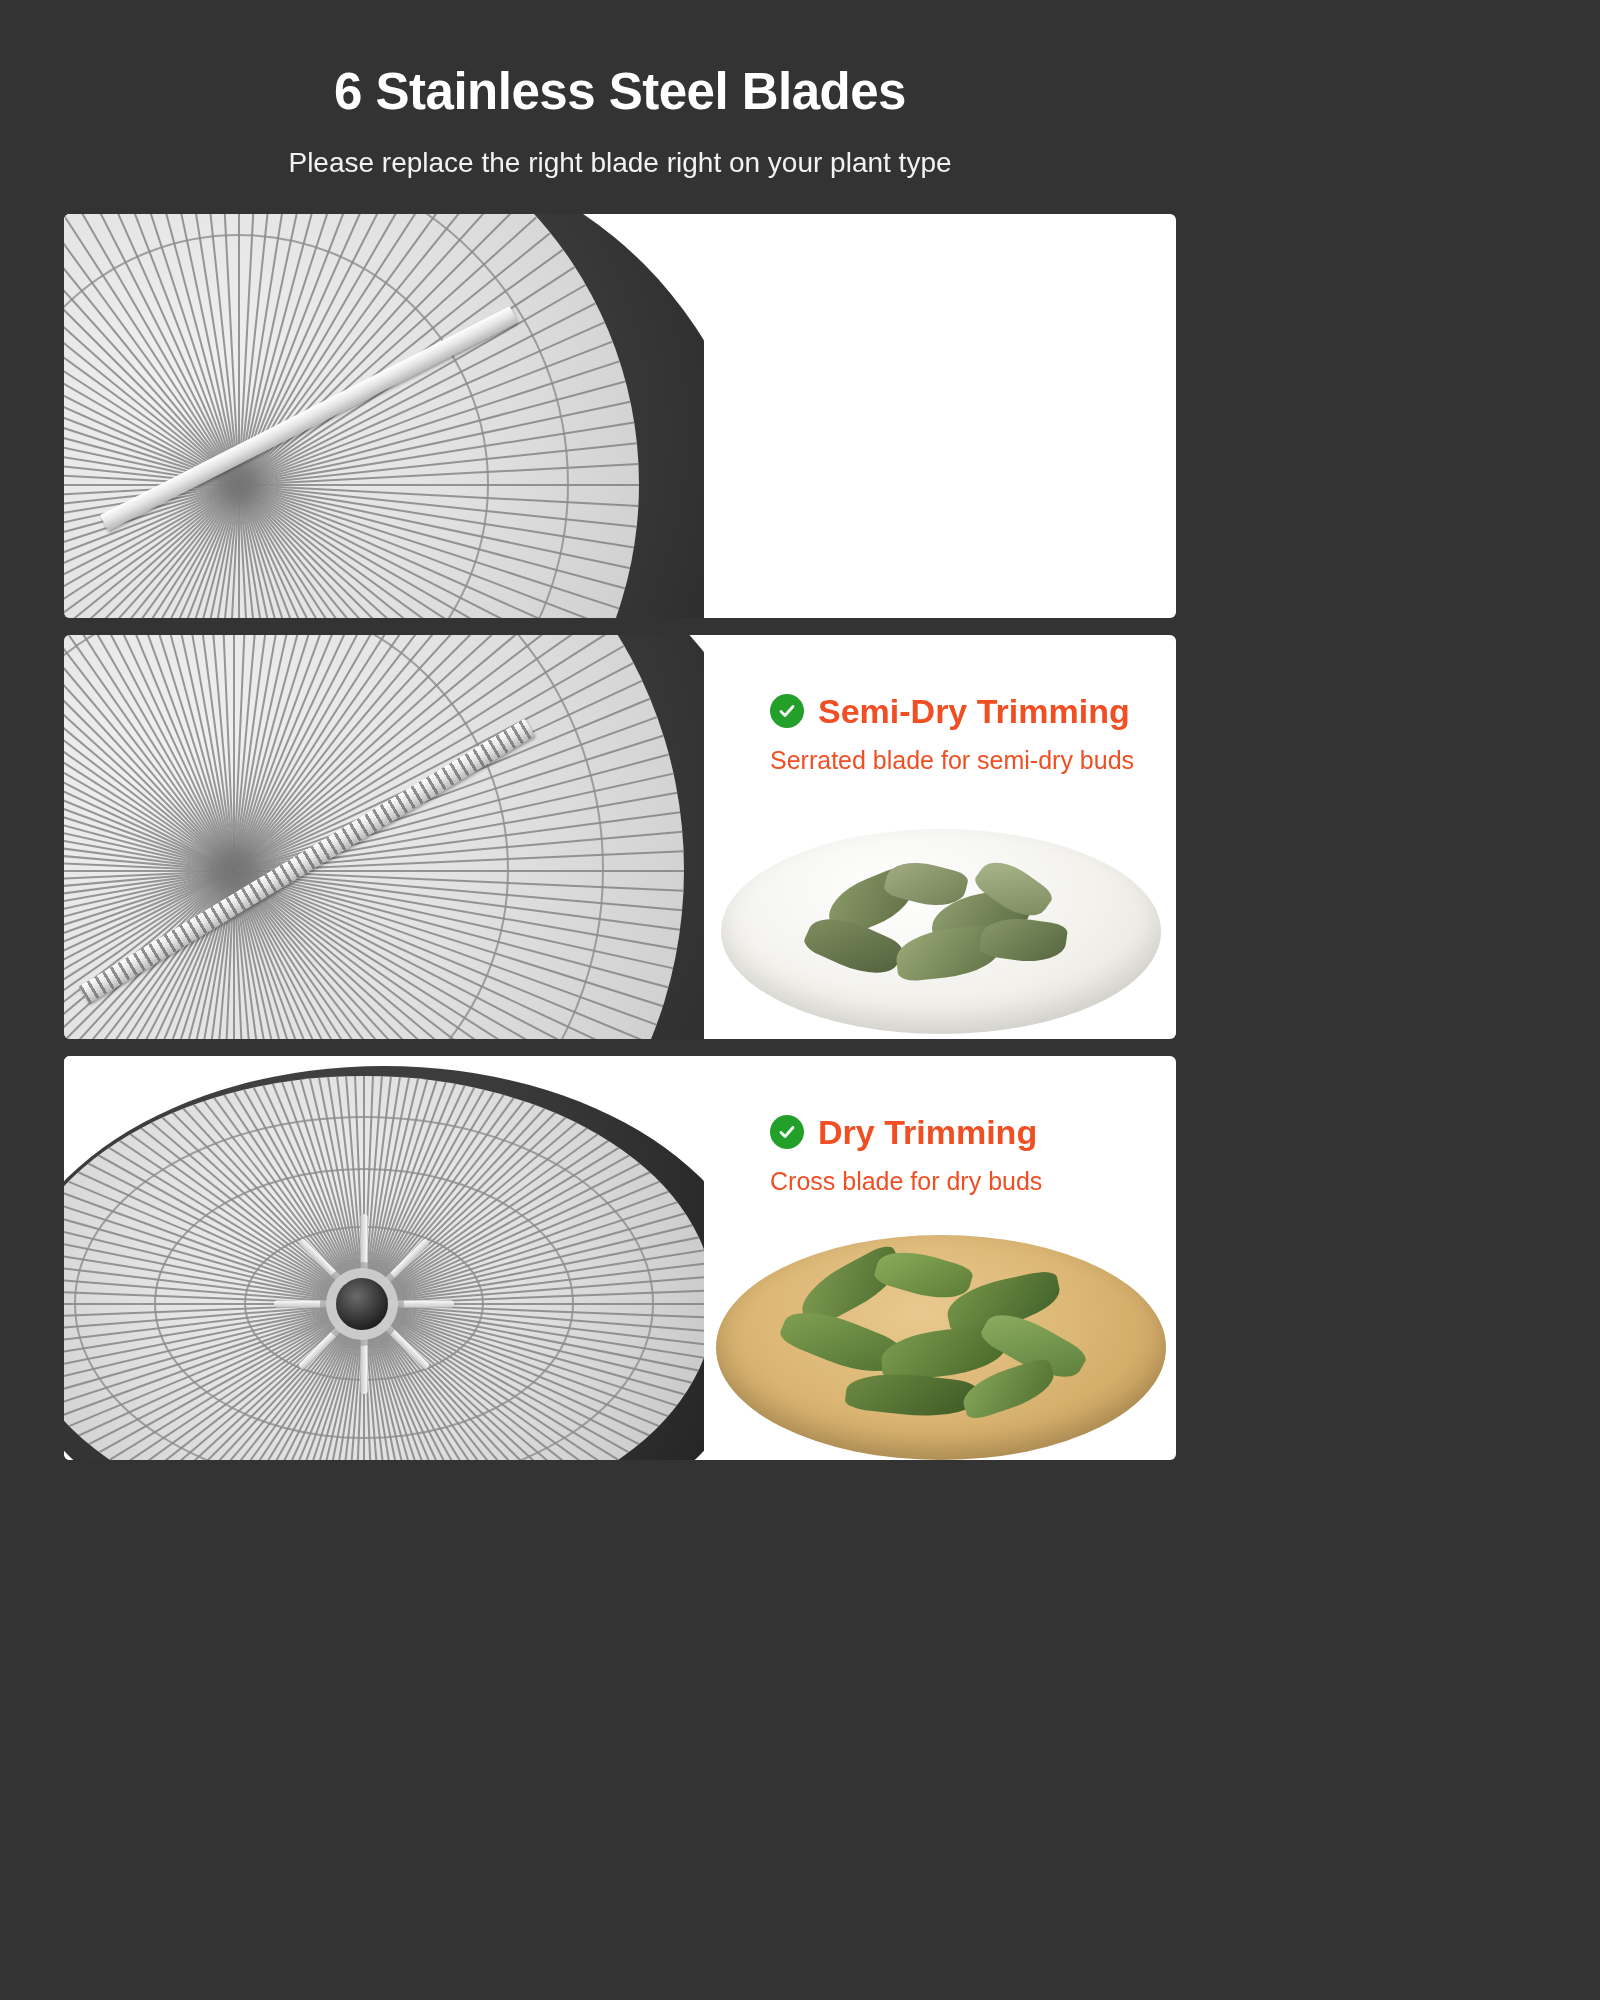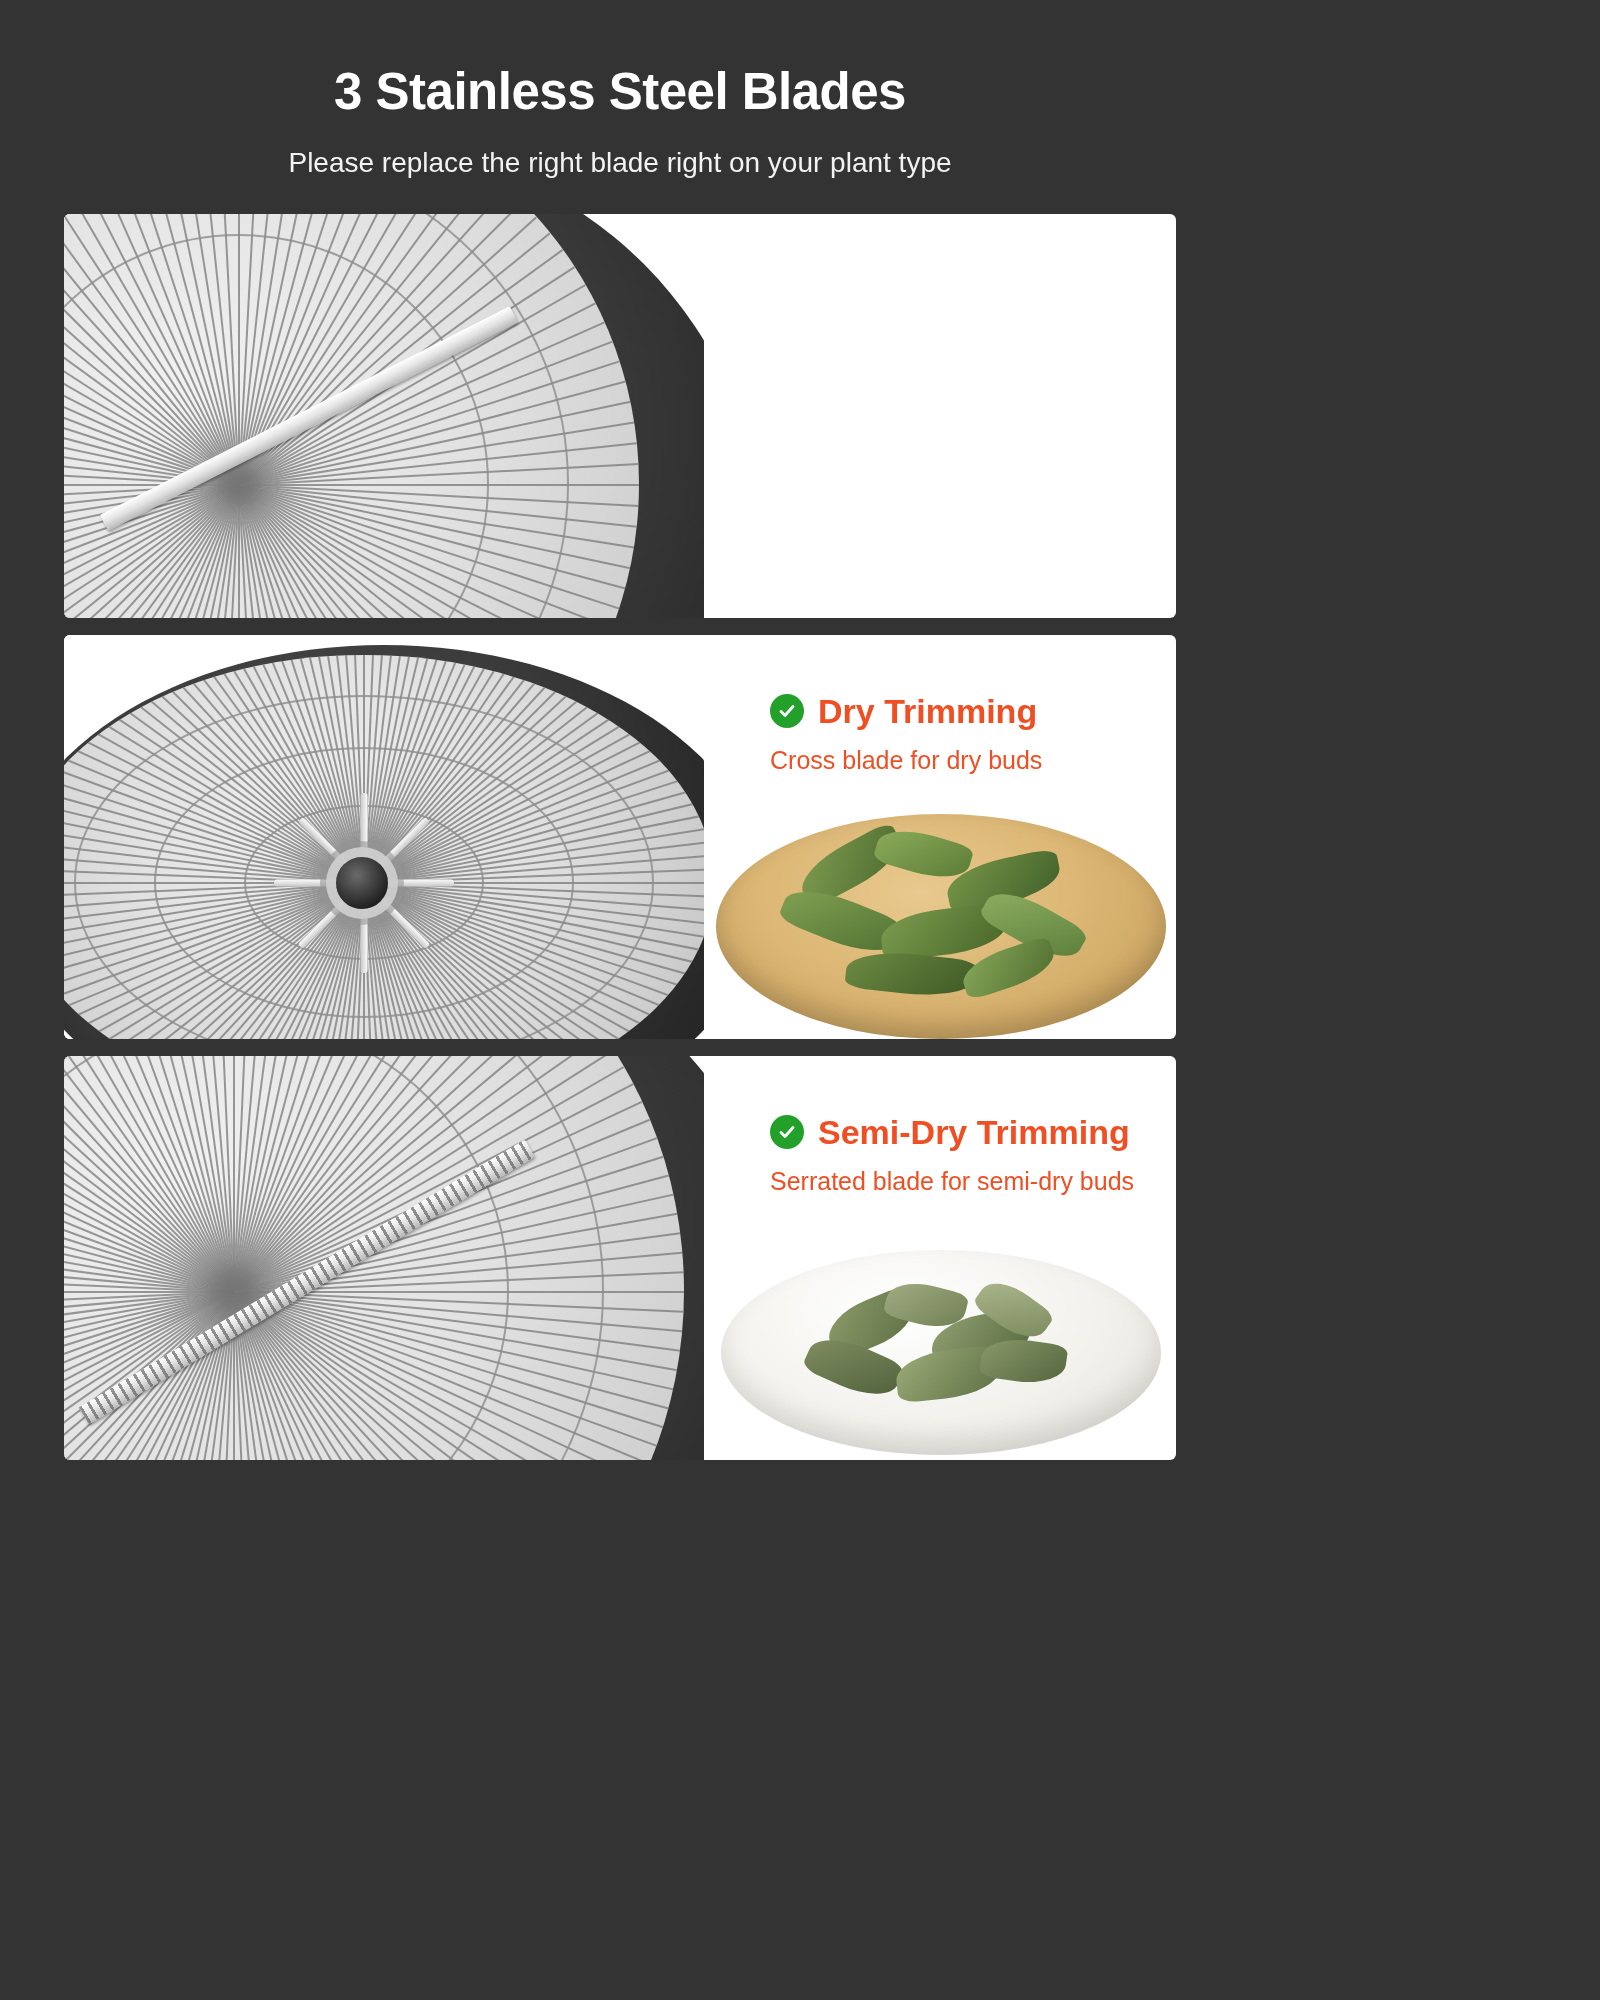--- a/index.html
+++ b/index.html
@@ -185,21 +185,21 @@
     position: absolute;
     border-radius: 55% 20% 55% 20%;
   }
 </style>
 </head>
 <body>
 
 <div class="page">
 
   <div class="header">
-    <div class="title">3 Stainless Steel Blades</div>
+    <div class="title">6 Stainless Steel Blades</div>
     <div class="subtitle">Please replace the right blade right on your plant type</div>
   </div>
 
   <div class="cards">
 
     <div class="card">
       <div class="photo">
         <div class="drum" style="inset:0;">
           <div class="rim" style="left:-120px; top:-70px; width:820px; height:820px;"></div>
           <div class="inner" style="left:-225px; top:-130px; width:800px; height:800px;">
@@ -322,20 +322,203 @@
                 <div class="ray" style="transform: rotate(345deg);"></div>
                 <div class="ray" style="transform: rotate(348deg);"></div>
                 <div class="ray" style="transform: rotate(351deg);"></div>
                 <div class="ray" style="transform: rotate(354deg);"></div>
                 <div class="ray" style="transform: rotate(357deg);"></div>
               </div>
             <div class="ringline" style="left:70px; top:70px; right:70px; bottom:70px;"></div>
             <div class="ringline" style="left:150px; top:150px; right:150px; bottom:150px;"></div>
           </div>
           <div class="blade-bar" style="left:40px; top:300px; width:460px; height:18px; transform:rotate(-27deg); transform-origin:0 50%;"></div>
+        </div>
+      </div>
+    </div>
+
+    <div class="card">
+      <div class="photo">
+        <div class="drum" style="inset:0;">
+          <div class="rim" style="left:-160px; top:-150px; width:900px; height:900px;"></div>
+          <div class="inner" style="left:-280px; top:-215px; width:900px; height:900px;">
+            <div class="rays" id="rays-b">
+                <div class="ray" style="transform: rotate(0deg);"></div>
+                <div class="ray" style="transform: rotate(2.5deg);"></div>
+                <div class="ray" style="transform: rotate(5deg);"></div>
+                <div class="ray" style="transform: rotate(7.5deg);"></div>
+                <div class="ray" style="transform: rotate(10deg);"></div>
+                <div class="ray" style="transform: rotate(12.5deg);"></div>
+                <div class="ray" style="transform: rotate(15deg);"></div>
+                <div class="ray" style="transform: rotate(17.5deg);"></div>
+                <div class="ray" style="transform: rotate(20deg);"></div>
+                <div class="ray" style="transform: rotate(22.5deg);"></div>
+                <div class="ray" style="transform: rotate(25deg);"></div>
+                <div class="ray" style="transform: rotate(27.5deg);"></div>
+                <div class="ray" style="transform: rotate(30deg);"></div>
+                <div class="ray" style="transform: rotate(32.5deg);"></div>
+                <div class="ray" style="transform: rotate(35deg);"></div>
+                <div class="ray" style="transform: rotate(37.5deg);"></div>
+                <div class="ray" style="transform: rotate(40deg);"></div>
+                <div class="ray" style="transform: rotate(42.5deg);"></div>
+                <div class="ray" style="transform: rotate(45deg);"></div>
+                <div class="ray" style="transform: rotate(47.5deg);"></div>
+                <div class="ray" style="transform: rotate(50deg);"></div>
+                <div class="ray" style="transform: rotate(52.5deg);"></div>
+                <div class="ray" style="transform: rotate(55deg);"></div>
+                <div class="ray" style="transform: rotate(57.5deg);"></div>
+                <div class="ray" style="transform: rotate(60deg);"></div>
+                <div class="ray" style="transform: rotate(62.5deg);"></div>
+                <div class="ray" style="transform: rotate(65deg);"></div>
+                <div class="ray" style="transform: rotate(67.5deg);"></div>
+                <div class="ray" style="transform: rotate(70deg);"></div>
+                <div class="ray" style="transform: rotate(72.5deg);"></div>
+                <div class="ray" style="transform: rotate(75deg);"></div>
+                <div class="ray" style="transform: rotate(77.5deg);"></div>
+                <div class="ray" style="transform: rotate(80deg);"></div>
+                <div class="ray" style="transform: rotate(82.5deg);"></div>
+                <div class="ray" style="transform: rotate(85deg);"></div>
+                <div class="ray" style="transform: rotate(87.5deg);"></div>
+                <div class="ray" style="transform: rotate(90deg);"></div>
+                <div class="ray" style="transform: rotate(92.5deg);"></div>
+                <div class="ray" style="transform: rotate(95deg);"></div>
+                <div class="ray" style="transform: rotate(97.5deg);"></div>
+                <div class="ray" style="transform: rotate(100deg);"></div>
+                <div class="ray" style="transform: rotate(102.5deg);"></div>
+                <div class="ray" style="transform: rotate(105deg);"></div>
+                <div class="ray" style="transform: rotate(107.5deg);"></div>
+                <div class="ray" style="transform: rotate(110deg);"></div>
+                <div class="ray" style="transform: rotate(112.5deg);"></div>
+                <div class="ray" style="transform: rotate(115deg);"></div>
+                <div class="ray" style="transform: rotate(117.5deg);"></div>
+                <div class="ray" style="transform: rotate(120deg);"></div>
+                <div class="ray" style="transform: rotate(122.5deg);"></div>
+                <div class="ray" style="transform: rotate(125deg);"></div>
+                <div class="ray" style="transform: rotate(127.5deg);"></div>
+                <div class="ray" style="transform: rotate(130deg);"></div>
+                <div class="ray" style="transform: rotate(132.5deg);"></div>
+                <div class="ray" style="transform: rotate(135deg);"></div>
+                <div class="ray" style="transform: rotate(137.5deg);"></div>
+                <div class="ray" style="transform: rotate(140deg);"></div>
+                <div class="ray" style="transform: rotate(142.5deg);"></div>
+                <div class="ray" style="transform: rotate(145deg);"></div>
+                <div class="ray" style="transform: rotate(147.5deg);"></div>
+                <div class="ray" style="transform: rotate(150deg);"></div>
+                <div class="ray" style="transform: rotate(152.5deg);"></div>
+                <div class="ray" style="transform: rotate(155deg);"></div>
+                <div class="ray" style="transform: rotate(157.5deg);"></div>
+                <div class="ray" style="transform: rotate(160deg);"></div>
+                <div class="ray" style="transform: rotate(162.5deg);"></div>
+                <div class="ray" style="transform: rotate(165deg);"></div>
+                <div class="ray" style="transform: rotate(167.5deg);"></div>
+                <div class="ray" style="transform: rotate(170deg);"></div>
+                <div class="ray" style="transform: rotate(172.5deg);"></div>
+                <div class="ray" style="transform: rotate(175deg);"></div>
+                <div class="ray" style="transform: rotate(177.5deg);"></div>
+                <div class="ray" style="transform: rotate(180deg);"></div>
+                <div class="ray" style="transform: rotate(182.5deg);"></div>
+                <div class="ray" style="transform: rotate(185deg);"></div>
+                <div class="ray" style="transform: rotate(187.5deg);"></div>
+                <div class="ray" style="transform: rotate(190deg);"></div>
+                <div class="ray" style="transform: rotate(192.5deg);"></div>
+                <div class="ray" style="transform: rotate(195deg);"></div>
+                <div class="ray" style="transform: rotate(197.5deg);"></div>
+                <div class="ray" style="transform: rotate(200deg);"></div>
+                <div class="ray" style="transform: rotate(202.5deg);"></div>
+                <div class="ray" style="transform: rotate(205deg);"></div>
+                <div class="ray" style="transform: rotate(207.5deg);"></div>
+                <div class="ray" style="transform: rotate(210deg);"></div>
+                <div class="ray" style="transform: rotate(212.5deg);"></div>
+                <div class="ray" style="transform: rotate(215deg);"></div>
+                <div class="ray" style="transform: rotate(217.5deg);"></div>
+                <div class="ray" style="transform: rotate(220deg);"></div>
+                <div class="ray" style="transform: rotate(222.5deg);"></div>
+                <div class="ray" style="transform: rotate(225deg);"></div>
+                <div class="ray" style="transform: rotate(227.5deg);"></div>
+                <div class="ray" style="transform: rotate(230deg);"></div>
+                <div class="ray" style="transform: rotate(232.5deg);"></div>
+                <div class="ray" style="transform: rotate(235deg);"></div>
+                <div class="ray" style="transform: rotate(237.5deg);"></div>
+                <div class="ray" style="transform: rotate(240deg);"></div>
+                <div class="ray" style="transform: rotate(242.5deg);"></div>
+                <div class="ray" style="transform: rotate(245deg);"></div>
+                <div class="ray" style="transform: rotate(247.5deg);"></div>
+                <div class="ray" style="transform: rotate(250deg);"></div>
+                <div class="ray" style="transform: rotate(252.5deg);"></div>
+                <div class="ray" style="transform: rotate(255deg);"></div>
+                <div class="ray" style="transform: rotate(257.5deg);"></div>
+                <div class="ray" style="transform: rotate(260deg);"></div>
+                <div class="ray" style="transform: rotate(262.5deg);"></div>
+                <div class="ray" style="transform: rotate(265deg);"></div>
+                <div class="ray" style="transform: rotate(267.5deg);"></div>
+                <div class="ray" style="transform: rotate(270deg);"></div>
+                <div class="ray" style="transform: rotate(272.5deg);"></div>
+                <div class="ray" style="transform: rotate(275deg);"></div>
+                <div class="ray" style="transform: rotate(277.5deg);"></div>
+                <div class="ray" style="transform: rotate(280deg);"></div>
+                <div class="ray" style="transform: rotate(282.5deg);"></div>
+                <div class="ray" style="transform: rotate(285deg);"></div>
+                <div class="ray" style="transform: rotate(287.5deg);"></div>
+                <div class="ray" style="transform: rotate(290deg);"></div>
+                <div class="ray" style="transform: rotate(292.5deg);"></div>
+                <div class="ray" style="transform: rotate(295deg);"></div>
+                <div class="ray" style="transform: rotate(297.5deg);"></div>
+                <div class="ray" style="transform: rotate(300deg);"></div>
+                <div class="ray" style="transform: rotate(302.5deg);"></div>
+                <div class="ray" style="transform: rotate(305deg);"></div>
+                <div class="ray" style="transform: rotate(307.5deg);"></div>
+                <div class="ray" style="transform: rotate(310deg);"></div>
+                <div class="ray" style="transform: rotate(312.5deg);"></div>
+                <div class="ray" style="transform: rotate(315deg);"></div>
+                <div class="ray" style="transform: rotate(317.5deg);"></div>
+                <div class="ray" style="transform: rotate(320deg);"></div>
+                <div class="ray" style="transform: rotate(322.5deg);"></div>
+                <div class="ray" style="transform: rotate(325deg);"></div>
+                <div class="ray" style="transform: rotate(327.5deg);"></div>
+                <div class="ray" style="transform: rotate(330deg);"></div>
+                <div class="ray" style="transform: rotate(332.5deg);"></div>
+                <div class="ray" style="transform: rotate(335deg);"></div>
+                <div class="ray" style="transform: rotate(337.5deg);"></div>
+                <div class="ray" style="transform: rotate(340deg);"></div>
+                <div class="ray" style="transform: rotate(342.5deg);"></div>
+                <div class="ray" style="transform: rotate(345deg);"></div>
+                <div class="ray" style="transform: rotate(347.5deg);"></div>
+                <div class="ray" style="transform: rotate(350deg);"></div>
+                <div class="ray" style="transform: rotate(352.5deg);"></div>
+                <div class="ray" style="transform: rotate(355deg);"></div>
+                <div class="ray" style="transform: rotate(357.5deg);"></div>
+              </div>
+            <div class="ringline" style="left:80px; top:80px; right:80px; bottom:80px;"></div>
+            <div class="ringline" style="left:175px; top:175px; right:175px; bottom:175px;"></div>
+          </div>
+          <div class="blade-bar" style="left:20px; top:350px; width:520px; height:20px; transform:rotate(-31deg); transform-origin:0 50%;">
+            <div class="serrate"></div>
+          </div>
+        </div>
+      </div>
+      <div class="info">
+        <div class="info-head">
+          <span class="check">
+            <svg width="20" height="20" viewBox="0 0 20 20" aria-hidden="true">
+              <path d="M4 10.5 L8 14.5 L16 5.5" fill="none" stroke="#ffffff" stroke-width="2.8" stroke-linecap="round" stroke-linejoin="round"></path>
+            </svg>
+          </span>
+          <span class="info-title">Semi-Dry Trimming</span>
+        </div>
+        <div class="info-desc">Serrated blade for semi-dry buds</div>
+
+        <div class="plant" style="width:470px; height:230px; right:0; bottom:0;">
+          <div class="bowl" style="left:15px; top:20px; width:440px; height:205px;"></div>
+          <div class="herb" style="left:120px; top:70px; width:90px;  height:46px; background:linear-gradient(135deg,#8d9b6a,#5e6f44); transform:rotate(-22deg);"></div>
+          <div class="herb" style="left:180px; top:55px; width:80px;  height:40px; background:linear-gradient(135deg,#a3ad84,#6f7f52); transform:rotate(14deg);"></div>
+          <div class="herb" style="left:225px; top:85px; width:100px; height:50px; background:linear-gradient(135deg,#93a173,#57683f); transform:rotate(-10deg);"></div>
+          <div class="herb" style="left:100px; top:115px; width:95px; height:44px; background:linear-gradient(135deg,#839062,#4e5f3a); transform:rotate(24deg);"></div>
+          <div class="herb" style="left:190px; top:120px; width:105px; height:48px; background:linear-gradient(135deg,#9cab78,#5e7045); transform:rotate(-6deg);"></div>
+          <div class="herb" style="left:270px; top:60px;  width:75px;  height:40px; background:linear-gradient(135deg,#afb98f,#77875a); transform:rotate(36deg);"></div>
+          <div class="herb" style="left:275px; top:110px; width:85px;  height:42px; background:linear-gradient(135deg,#8b9a6b,#53653e); transform:rotate(8deg);"></div>
         </div>
       </div>
     </div>
 
     <div class="card">
       <div class="photo">
         <div class="drum" style="inset:0;">
           <div class="rim" style="left:-60px; top:10px; width:760px; height:500px;"></div>
           <div class="inner" style="left:-50px; top:20px; width:700px; height:455px;">
             <div class="rays" id="rays-c">
@@ -529,197 +712,14 @@
           <div class="herb" style="left:240px; top:70px;  width:115px; height:44px; background:linear-gradient(135deg,#779749,#41602a); transform:rotate(-12deg);"></div>
           <div class="herb" style="left:75px;  top:110px; width:120px; height:44px; background:linear-gradient(135deg,#84a355,#4e7030); transform:rotate(22deg);"></div>
           <div class="herb" style="left:175px; top:120px; width:125px; height:46px; background:linear-gradient(135deg,#7d9d50,#476628); transform:rotate(-5deg);"></div>
           <div class="herb" style="left:275px; top:115px; width:105px; height:42px; background:linear-gradient(135deg,#90b063,#5a7c39); transform:rotate(30deg);"></div>
           <div class="herb" style="left:140px; top:165px; width:130px; height:40px; background:linear-gradient(135deg,#6f8c44,#3c5824); transform:rotate(6deg);"></div>
           <div class="herb" style="left:255px; top:160px; width:95px;  height:38px; background:linear-gradient(135deg,#87a75a,#506f30); transform:rotate(-18deg);"></div>
         </div>
       </div>
     </div>
 
-    <div class="card">
-      <div class="photo">
-        <div class="drum" style="inset:0;">
-          <div class="rim" style="left:-160px; top:-150px; width:900px; height:900px;"></div>
-          <div class="inner" style="left:-280px; top:-215px; width:900px; height:900px;">
-            <div class="rays" id="rays-b">
-                <div class="ray" style="transform: rotate(0deg);"></div>
-                <div class="ray" style="transform: rotate(2.5deg);"></div>
-                <div class="ray" style="transform: rotate(5deg);"></div>
-                <div class="ray" style="transform: rotate(7.5deg);"></div>
-                <div class="ray" style="transform: rotate(10deg);"></div>
-                <div class="ray" style="transform: rotate(12.5deg);"></div>
-                <div class="ray" style="transform: rotate(15deg);"></div>
-                <div class="ray" style="transform: rotate(17.5deg);"></div>
-                <div class="ray" style="transform: rotate(20deg);"></div>
-                <div class="ray" style="transform: rotate(22.5deg);"></div>
-                <div class="ray" style="transform: rotate(25deg);"></div>
-                <div class="ray" style="transform: rotate(27.5deg);"></div>
-                <div class="ray" style="transform: rotate(30deg);"></div>
-                <div class="ray" style="transform: rotate(32.5deg);"></div>
-                <div class="ray" style="transform: rotate(35deg);"></div>
-                <div class="ray" style="transform: rotate(37.5deg);"></div>
-                <div class="ray" style="transform: rotate(40deg);"></div>
-                <div class="ray" style="transform: rotate(42.5deg);"></div>
-                <div class="ray" style="transform: rotate(45deg);"></div>
-                <div class="ray" style="transform: rotate(47.5deg);"></div>
-                <div class="ray" style="transform: rotate(50deg);"></div>
-                <div class="ray" style="transform: rotate(52.5deg);"></div>
-                <div class="ray" style="transform: rotate(55deg);"></div>
-                <div class="ray" style="transform: rotate(57.5deg);"></div>
-                <div class="ray" style="transform: rotate(60deg);"></div>
-                <div class="ray" style="transform: rotate(62.5deg);"></div>
-                <div class="ray" style="transform: rotate(65deg);"></div>
-                <div class="ray" style="transform: rotate(67.5deg);"></div>
-                <div class="ray" style="transform: rotate(70deg);"></div>
-                <div class="ray" style="transform: rotate(72.5deg);"></div>
-                <div class="ray" style="transform: rotate(75deg);"></div>
-                <div class="ray" style="transform: rotate(77.5deg);"></div>
-                <div class="ray" style="transform: rotate(80deg);"></div>
-                <div class="ray" style="transform: rotate(82.5deg);"></div>
-                <div class="ray" style="transform: rotate(85deg);"></div>
-                <div class="ray" style="transform: rotate(87.5deg);"></div>
-                <div class="ray" style="transform: rotate(90deg);"></div>
-                <div class="ray" style="transform: rotate(92.5deg);"></div>
-                <div class="ray" style="transform: rotate(95deg);"></div>
-                <div class="ray" style="transform: rotate(97.5deg);"></div>
-                <div class="ray" style="transform: rotate(100deg);"></div>
-                <div class="ray" style="transform: rotate(102.5deg);"></div>
-                <div class="ray" style="transform: rotate(105deg);"></div>
-                <div class="ray" style="transform: rotate(107.5deg);"></div>
-                <div class="ray" style="transform: rotate(110deg);"></div>
-                <div class="ray" style="transform: rotate(112.5deg);"></div>
-                <div class="ray" style="transform: rotate(115deg);"></div>
-                <div class="ray" style="transform: rotate(117.5deg);"></div>
-                <div class="ray" style="transform: rotate(120deg);"></div>
-                <div class="ray" style="transform: rotate(122.5deg);"></div>
-                <div class="ray" style="transform: rotate(125deg);"></div>
-                <div class="ray" style="transform: rotate(127.5deg);"></div>
-                <div class="ray" style="transform: rotate(130deg);"></div>
-                <div class="ray" style="transform: rotate(132.5deg);"></div>
-                <div class="ray" style="transform: rotate(135deg);"></div>
-                <div class="ray" style="transform: rotate(137.5deg);"></div>
-                <div class="ray" style="transform: rotate(140deg);"></div>
-                <div class="ray" style="transform: rotate(142.5deg);"></div>
-                <div class="ray" style="transform: rotate(145deg);"></div>
-                <div class="ray" style="transform: rotate(147.5deg);"></div>
-                <div class="ray" style="transform: rotate(150deg);"></div>
-                <div class="ray" style="transform: rotate(152.5deg);"></div>
-                <div class="ray" style="transform: rotate(155deg);"></div>
-                <div class="ray" style="transform: rotate(157.5deg);"></div>
-                <div class="ray" style="transform: rotate(160deg);"></div>
-                <div class="ray" style="transform: rotate(162.5deg);"></div>
-                <div class="ray" style="transform: rotate(165deg);"></div>
-                <div class="ray" style="transform: rotate(167.5deg);"></div>
-                <div class="ray" style="transform: rotate(170deg);"></div>
-                <div class="ray" style="transform: rotate(172.5deg);"></div>
-                <div class="ray" style="transform: rotate(175deg);"></div>
-                <div class="ray" style="transform: rotate(177.5deg);"></div>
-                <div class="ray" style="transform: rotate(180deg);"></div>
-                <div class="ray" style="transform: rotate(182.5deg);"></div>
-                <div class="ray" style="transform: rotate(185deg);"></div>
-                <div class="ray" style="transform: rotate(187.5deg);"></div>
-                <div class="ray" style="transform: rotate(190deg);"></div>
-                <div class="ray" style="transform: rotate(192.5deg);"></div>
-                <div class="ray" style="transform: rotate(195deg);"></div>
-                <div class="ray" style="transform: rotate(197.5deg);"></div>
-                <div class="ray" style="transform: rotate(200deg);"></div>
-                <div class="ray" style="transform: rotate(202.5deg);"></div>
-                <div class="ray" style="transform: rotate(205deg);"></div>
-                <div class="ray" style="transform: rotate(207.5deg);"></div>
-                <div class="ray" style="transform: rotate(210deg);"></div>
-                <div class="ray" style="transform: rotate(212.5deg);"></div>
-                <div class="ray" style="transform: rotate(215deg);"></div>
-                <div class="ray" style="transform: rotate(217.5deg);"></div>
-                <div class="ray" style="transform: rotate(220deg);"></div>
-                <div class="ray" style="transform: rotate(222.5deg);"></div>
-                <div class="ray" style="transform: rotate(225deg);"></div>
-                <div class="ray" style="transform: rotate(227.5deg);"></div>
-                <div class="ray" style="transform: rotate(230deg);"></div>
-                <div class="ray" style="transform: rotate(232.5deg);"></div>
-                <div class="ray" style="transform: rotate(235deg);"></div>
-                <div class="ray" style="transform: rotate(237.5deg);"></div>
-                <div class="ray" style="transform: rotate(240deg);"></div>
-                <div class="ray" style="transform: rotate(242.5deg);"></div>
-                <div class="ray" style="transform: rotate(245deg);"></div>
-                <div class="ray" style="transform: rotate(247.5deg);"></div>
-                <div class="ray" style="transform: rotate(250deg);"></div>
-                <div class="ray" style="transform: rotate(252.5deg);"></div>
-                <div class="ray" style="transform: rotate(255deg);"></div>
-                <div class="ray" style="transform: rotate(257.5deg);"></div>
-                <div class="ray" style="transform: rotate(260deg);"></div>
-                <div class="ray" style="transform: rotate(262.5deg);"></div>
-                <div class="ray" style="transform: rotate(265deg);"></div>
-                <div class="ray" style="transform: rotate(267.5deg);"></div>
-                <div class="ray" style="transform: rotate(270deg);"></div>
-                <div class="ray" style="transform: rotate(272.5deg);"></div>
-                <div class="ray" style="transform: rotate(275deg);"></div>
-                <div class="ray" style="transform: rotate(277.5deg);"></div>
-                <div class="ray" style="transform: rotate(280deg);"></div>
-                <div class="ray" style="transform: rotate(282.5deg);"></div>
-                <div class="ray" style="transform: rotate(285deg);"></div>
-                <div class="ray" style="transform: rotate(287.5deg);"></div>
-                <div class="ray" style="transform: rotate(290deg);"></div>
-                <div class="ray" style="transform: rotate(292.5deg);"></div>
-                <div class="ray" style="transform: rotate(295deg);"></div>
-                <div class="ray" style="transform: rotate(297.5deg);"></div>
-                <div class="ray" style="transform: rotate(300deg);"></div>
-                <div class="ray" style="transform: rotate(302.5deg);"></div>
-                <div class="ray" style="transform: rotate(305deg);"></div>
-                <div class="ray" style="transform: rotate(307.5deg);"></div>
-                <div class="ray" style="transform: rotate(310deg);"></div>
-                <div class="ray" style="transform: rotate(312.5deg);"></div>
-                <div class="ray" style="transform: rotate(315deg);"></div>
-                <div class="ray" style="transform: rotate(317.5deg);"></div>
-                <div class="ray" style="transform: rotate(320deg);"></div>
-                <div class="ray" style="transform: rotate(322.5deg);"></div>
-                <div class="ray" style="transform: rotate(325deg);"></div>
-                <div class="ray" style="transform: rotate(327.5deg);"></div>
-                <div class="ray" style="transform: rotate(330deg);"></div>
-                <div class="ray" style="transform: rotate(332.5deg);"></div>
-                <div class="ray" style="transform: rotate(335deg);"></div>
-                <div class="ray" style="transform: rotate(337.5deg);"></div>
-                <div class="ray" style="transform: rotate(340deg);"></div>
-                <div class="ray" style="transform: rotate(342.5deg);"></div>
-                <div class="ray" style="transform: rotate(345deg);"></div>
-                <div class="ray" style="transform: rotate(347.5deg);"></div>
-                <div class="ray" style="transform: rotate(350deg);"></div>
-                <div class="ray" style="transform: rotate(352.5deg);"></div>
-                <div class="ray" style="transform: rotate(355deg);"></div>
-                <div class="ray" style="transform: rotate(357.5deg);"></div>
-              </div>
-            <div class="ringline" style="left:80px; top:80px; right:80px; bottom:80px;"></div>
-            <div class="ringline" style="left:175px; top:175px; right:175px; bottom:175px;"></div>
-          </div>
-          <div class="blade-bar" style="left:20px; top:350px; width:520px; height:20px; transform:rotate(-31deg); transform-origin:0 50%;">
-            <div class="serrate"></div>
-          </div>
-        </div>
-      </div>
-      <div class="info">
-        <div class="info-head">
-          <span class="check">
-            <svg width="20" height="20" viewBox="0 0 20 20" aria-hidden="true">
-              <path d="M4 10.5 L8 14.5 L16 5.5" fill="none" stroke="#ffffff" stroke-width="2.8" stroke-linecap="round" stroke-linejoin="round"></path>
-            </svg>
-          </span>
-          <span class="info-title">Semi-Dry Trimming</span>
-        </div>
-        <div class="info-desc">Serrated blade for semi-dry buds</div>
-
-        <div class="plant" style="width:470px; height:230px; right:0; bottom:0;">
-          <div class="bowl" style="left:15px; top:20px; width:440px; height:205px;"></div>
-          <div class="herb" style="left:120px; top:70px; width:90px;  height:46px; background:linear-gradient(135deg,#8d9b6a,#5e6f44); transform:rotate(-22deg);"></div>
-          <div class="herb" style="left:180px; top:55px; width:80px;  height:40px; background:linear-gradient(135deg,#a3ad84,#6f7f52); transform:rotate(14deg);"></div>
-          <div class="herb" style="left:225px; top:85px; width:100px; height:50px; background:linear-gradient(135deg,#93a173,#57683f); transform:rotate(-10deg);"></div>
-          <div class="herb" style="left:100px; top:115px; width:95px; height:44px; background:linear-gradient(135deg,#839062,#4e5f3a); transform:rotate(24deg);"></div>
-          <div class="herb" style="left:190px; top:120px; width:105px; height:48px; background:linear-gradient(135deg,#9cab78,#5e7045); transform:rotate(-6deg);"></div>
-          <div class="herb" style="left:270px; top:60px;  width:75px;  height:40px; background:linear-gradient(135deg,#afb98f,#77875a); transform:rotate(36deg);"></div>
-          <div class="herb" style="left:275px; top:110px; width:85px;  height:42px; background:linear-gradient(135deg,#8b9a6b,#53653e); transform:rotate(8deg);"></div>
-        </div>
-      </div>
-    </div>
-
   </div>
 </div>
 
 </body></html>

